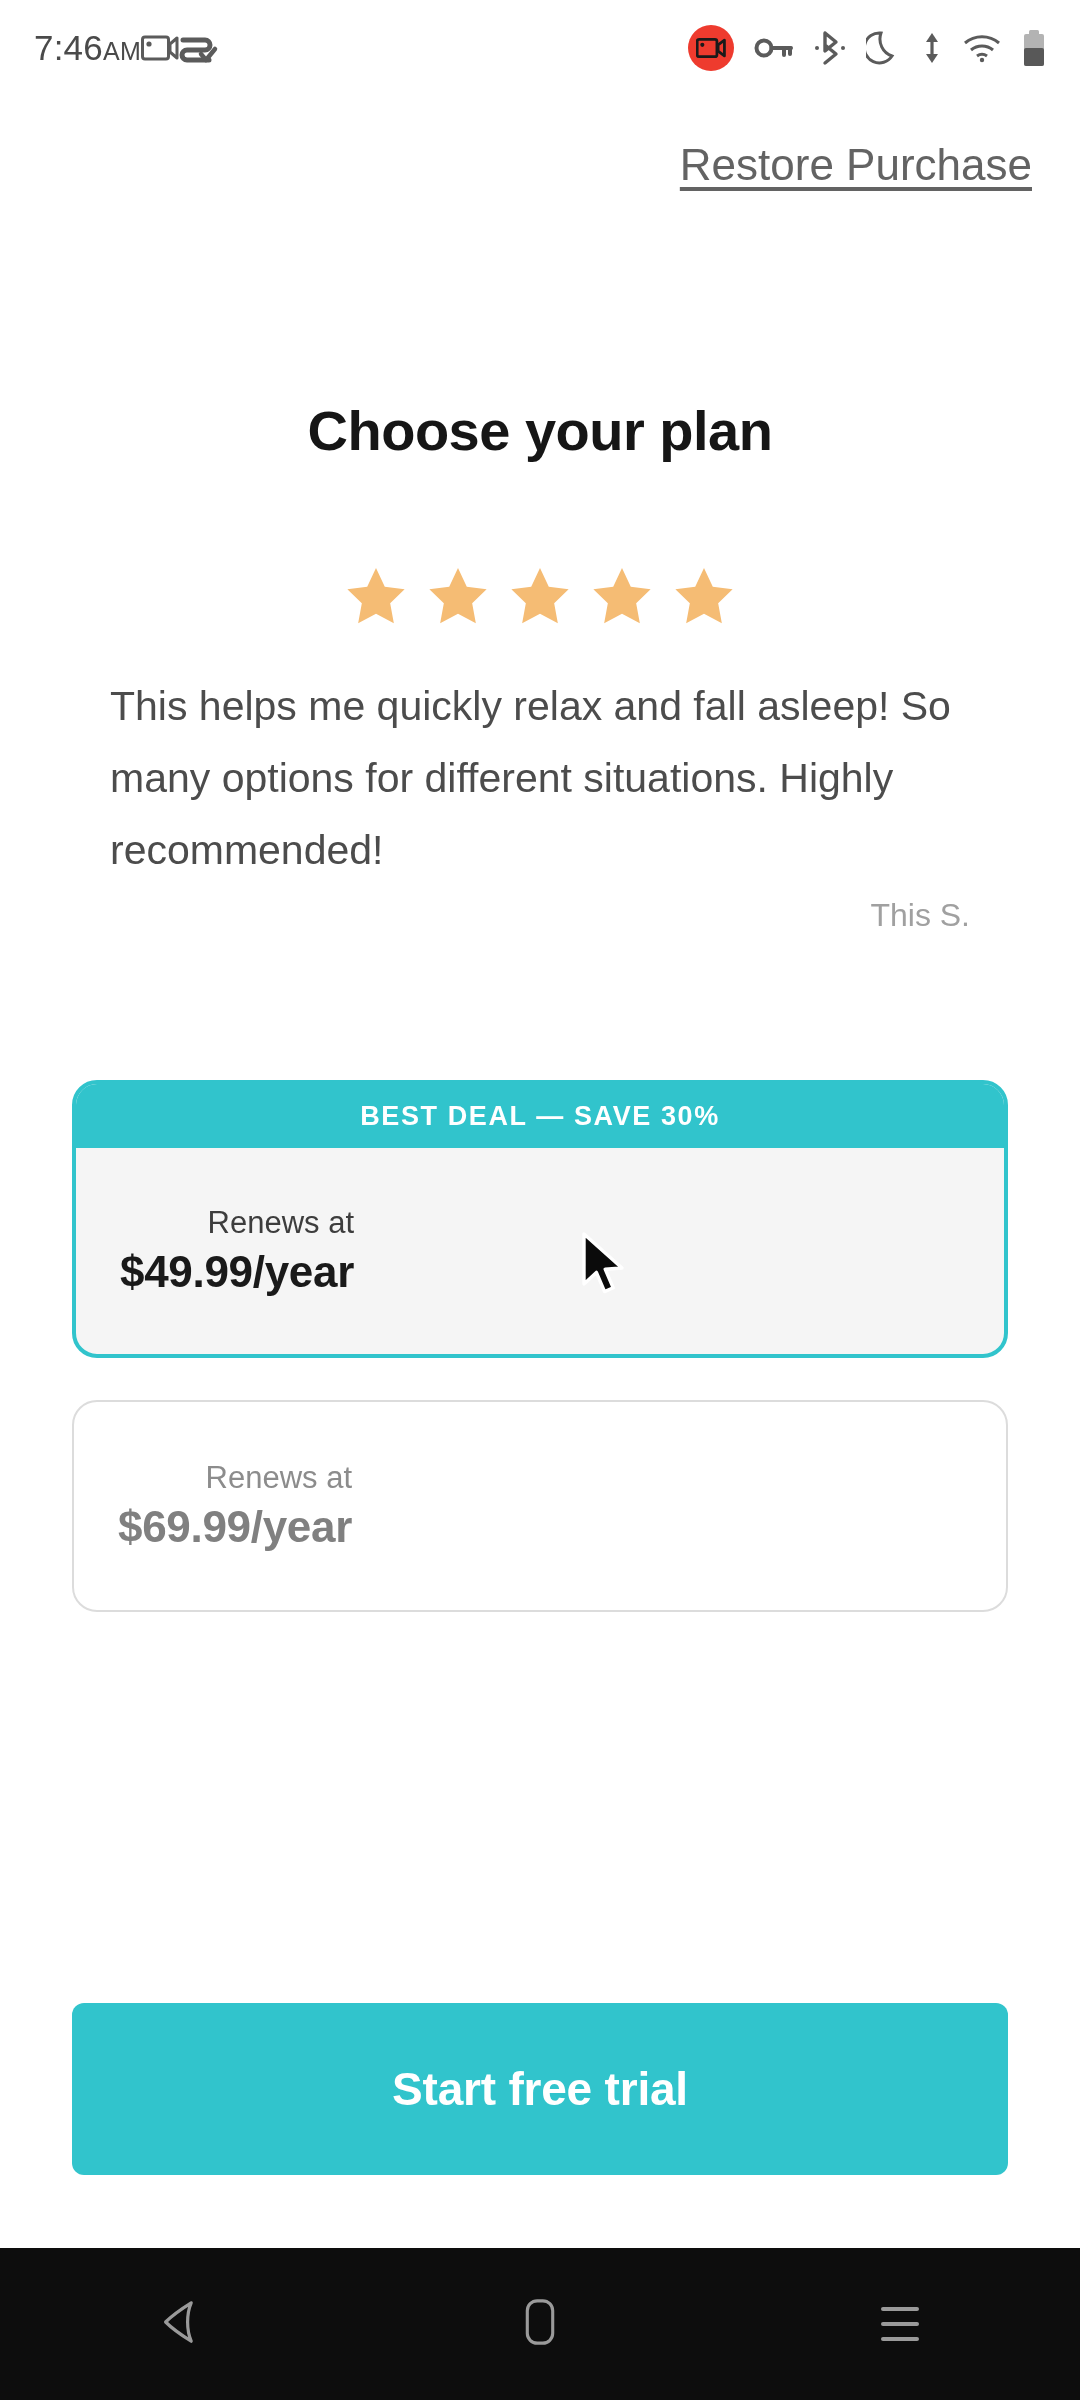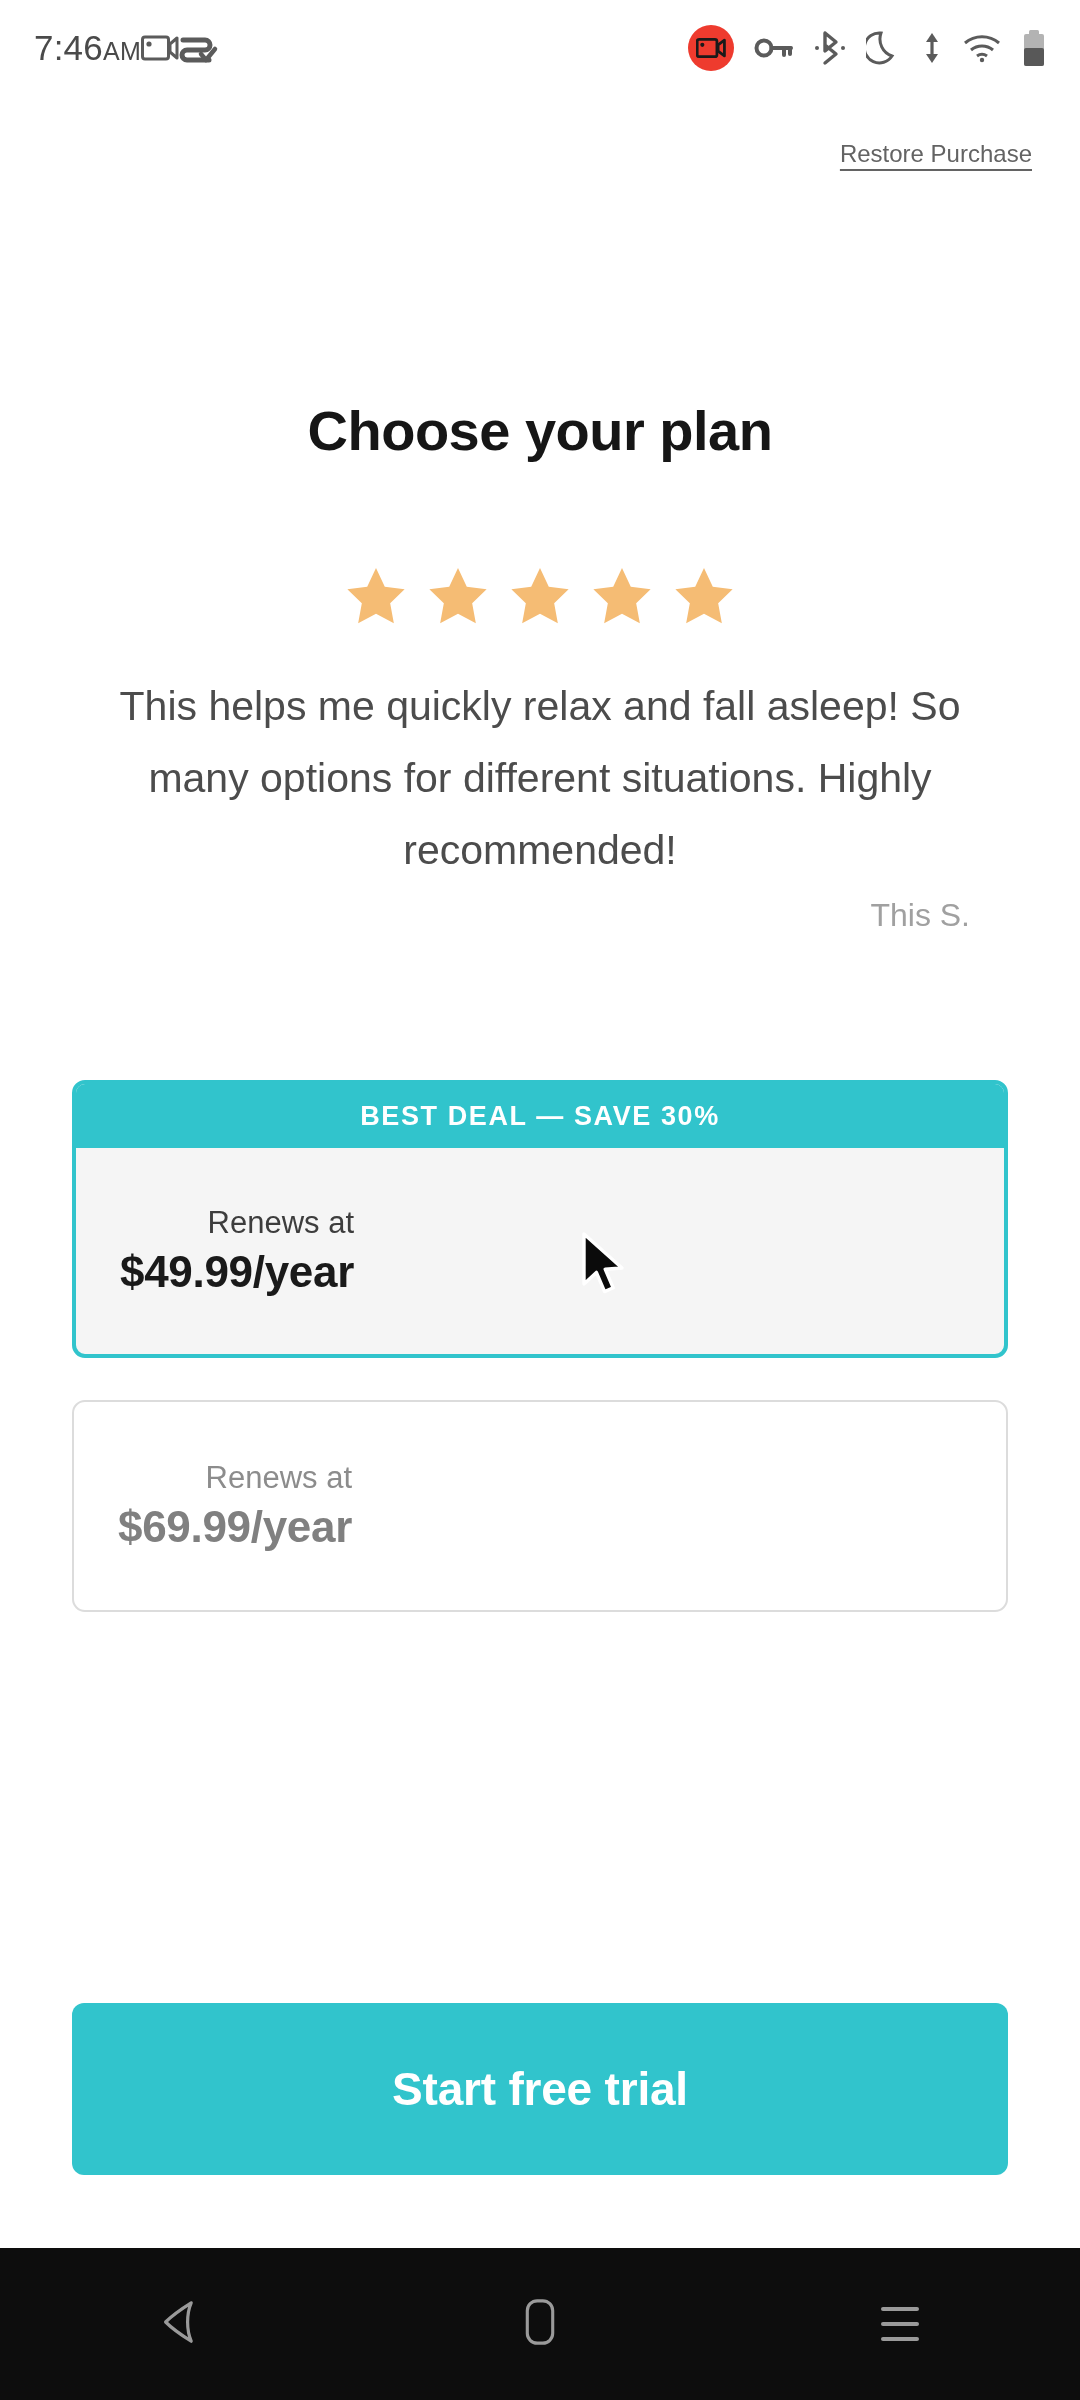--- a/index.html
+++ b/index.html
@@ -59,21 +59,21 @@
   }
 
   
   .restore-row {
     position: absolute;
     top: 140px;
     right: 48px;
     width: auto;
   }
   .restore-link {
-    font-size: 24px;
+    font-size: 44px;
     color: #636363;
     text-decoration: underline;
     text-underline-offset: 7px;
     cursor: pointer;
     white-space: nowrap;
   }
 
   
   .headline {
     position: absolute;
@@ -97,21 +97,20 @@
     justify-content: center;
     gap: 10px;
   }
 
   
   .testimonial {
     position: absolute;
     top: 670px;
     left: 110px;
     width: 860px;
-    text-align: center;
     font-size: 41px;
     line-height: 72px;
     color: #4c4c4c;
   }
   .attribution {
     position: absolute;
     top: 897px;
     left: 110px;
     width: 860px;
     text-align: right;
@@ -121,21 +120,21 @@
 
   
   .plans {
     position: absolute;
     top: 1080px;
     left: 72px;
     width: 936px;
   }
   .plan-card {
     box-sizing: border-box;
-    border-radius: 13px;
+    border-radius: 25px;
     overflow: hidden;
     position: relative;
   }
   .plan-card.selected {
     border: 4px solid #31c4cc;
     background: #f5f5f5;
   }
   .plan-card.unselected {
     border: 2px solid #dcdcdc;
     background: #ffffff;

